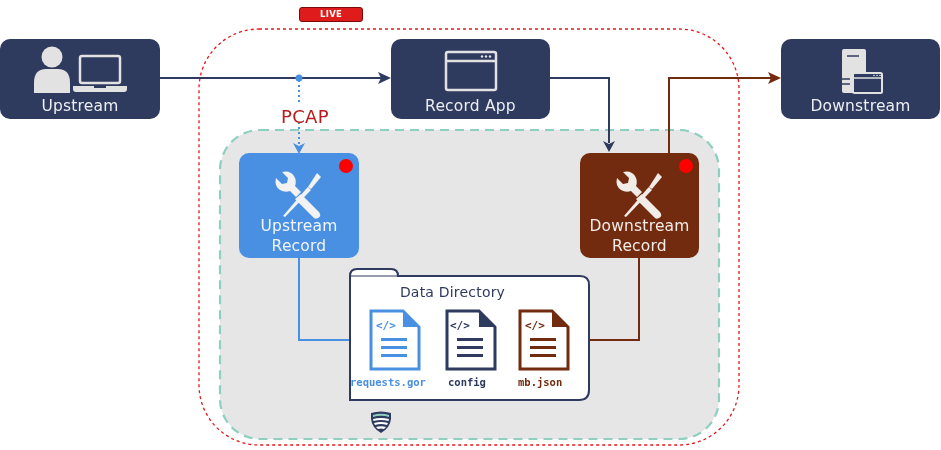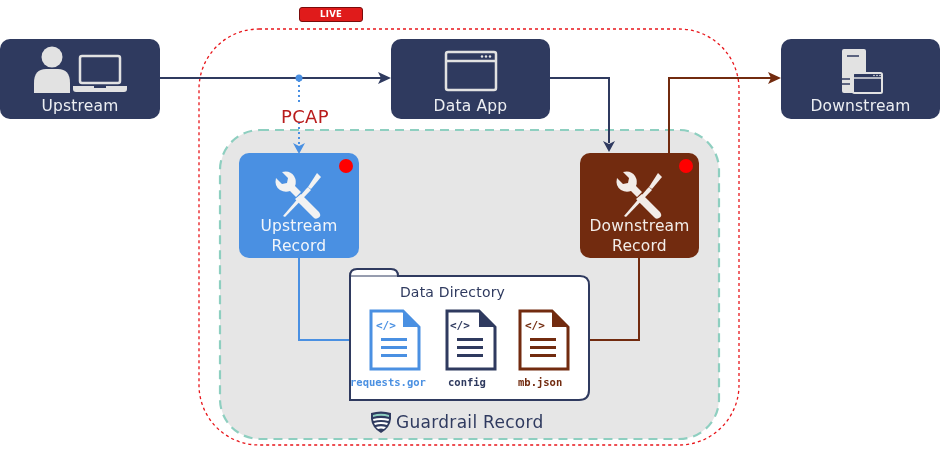--- a/index.html
+++ b/index.html
@@ -85,21 +85,21 @@
 </div>
 
 <div class="node navy" style="left:391px; top:39px; width:159px; height:80px; padding-bottom:3px;">
   <svg class="abs" style="left:53px; top:11px;" width="54" height="42" viewBox="0 0 54 42">
     <rect x="2" y="2" width="50" height="38" rx="2" fill="none" stroke="#e2e2e2" stroke-width="2.5"></rect>
     <line x1="2" y1="11" x2="52" y2="11" stroke="#e2e2e2" stroke-width="2.5"></line>
     <circle cx="38" cy="6.5" r="1.2" fill="#e2e2e2"></circle>
     <circle cx="42" cy="6.5" r="1.2" fill="#e2e2e2"></circle>
     <circle cx="46" cy="6.5" r="1.2" fill="#e2e2e2"></circle>
   </svg>
-  <span class="label">Data App</span>
+  <span class="label">Record App</span>
 </div>
 
 <div class="node navy" style="left:781px; top:39px; width:159px; height:80px; padding-bottom:3px;">
   <svg class="abs" style="left:58px; top:10px;" width="46" height="46" viewBox="0 0 46 46">
     <rect x="3" y="0" width="24" height="44" rx="2" fill="#e2e2e2"></rect>
     <line x1="8" y1="7" x2="20" y2="7" stroke="#2f3a5f" stroke-width="1.5"></line>
     <line x1="3" y1="30" x2="11" y2="30" stroke="#2f3a5f" stroke-width="1.5"></line>
     <line x1="3" y1="35" x2="11" y2="35" stroke="#2f3a5f" stroke-width="1.5"></line>
     <rect x="14" y="24" width="29" height="20" rx="1.5" fill="#2f3a5f" stroke="#e2e2e2" stroke-width="2"></rect>
     <line x1="14" y1="29" x2="43" y2="29" stroke="#e2e2e2" stroke-width="1.5"></line>
@@ -174,14 +174,13 @@
 <span class="fname" style="left:518px; color:#722b0f;">mb.json</span>
 
 <div class="gr-label">
   <svg width="24" height="24" viewBox="0 0 24 24">
     <path d="M2,3 Q12,0 22,3 L22,9 Q21,18 12,23 Q3,18 2,9 Z" fill="#2f3a5f"></path>
     <path d="M4,5 Q12,2.5 20,5 L20,7 Q12,4.5 4,7 Z" fill="#8ecfc0"></path>
     <path d="M4,9 Q12,7 20,9 L19.5,11 Q12,9 4.5,11 Z" fill="#ffffff"></path>
     <path d="M5,13 Q12,11 19,13 L18,15 Q12,13 6,15 Z" fill="#ffffff"></path>
     <path d="M7,17 Q12,15.5 17,17 L15,19 Q12,18 9,19 Z" fill="#ffffff"></path>
   </svg>
-  <span class="gr-text">Guardrail Record</span>
 </div>
 
 </body></html>

